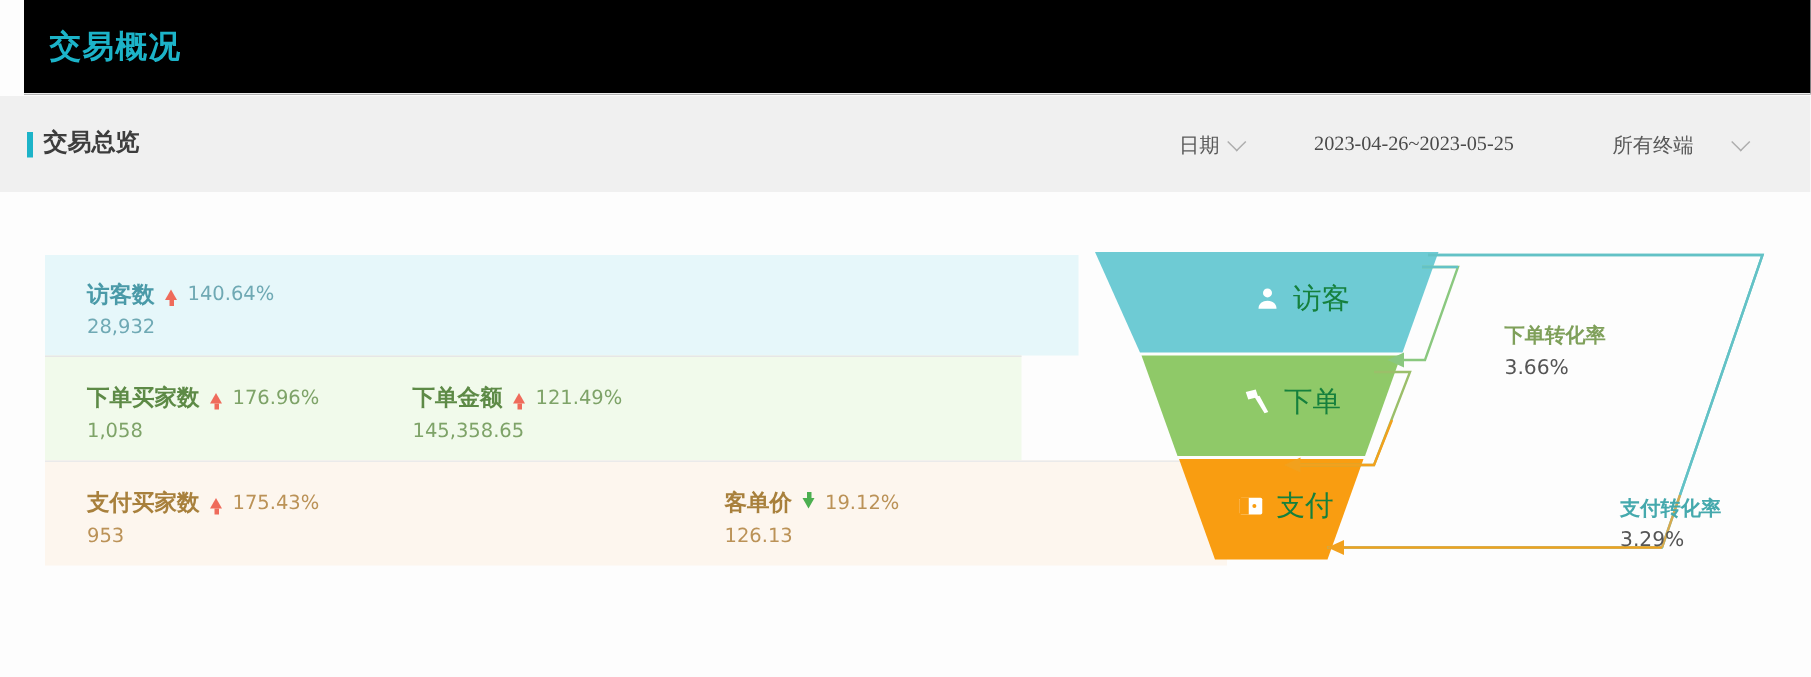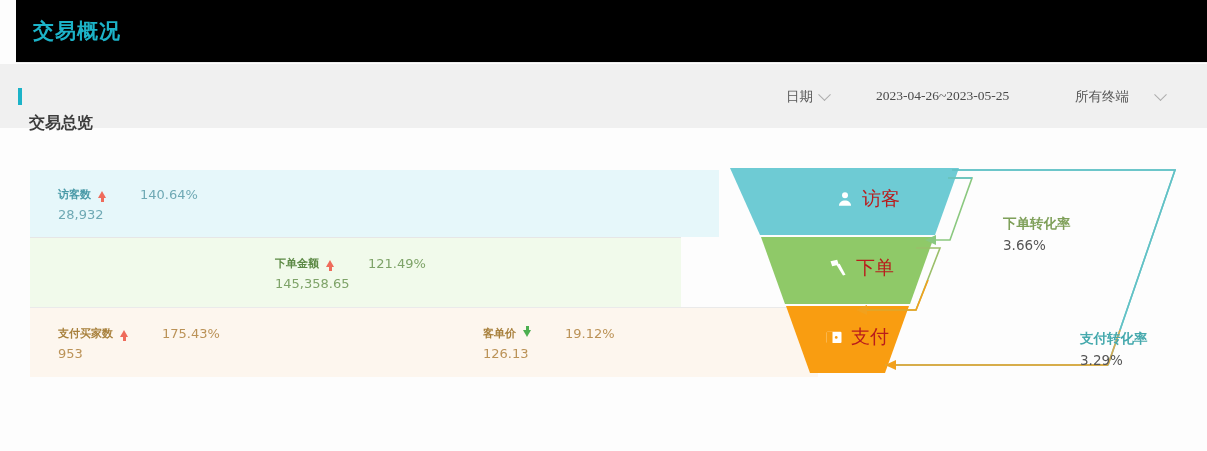--- a/index.html
+++ b/index.html
@@ -32,21 +32,20 @@
     background: #f0f0f0;
   }
   #section-accent {
     position: absolute; left: 18px; top: 88px;
     width: 4px; height: 17px; background: #1cb3c8;
   }
   #section-title {
     position: absolute; left: 29px; top: 85px;
     font-size: 16px; font-weight: bold; color: #3d3d3d;
     font-family: "DejaVu Sans", sans-serif;
-    margin-top: 28px;
   }
   .filter {
     position: absolute; top: 88px;
     font-size: 13.5px; color: #595959;
     font-family: Liberation Serif, serif;
     display: flex; align-items: center; gap: 7px;
     cursor: pointer; white-space: nowrap;
   }
   #filter-date      { left: 786px; }
   #filter-daterange { left: 876px; color: #4a4a4a; }
@@ -62,22 +61,22 @@
   .band {
     position: absolute; left: 30px;
     padding-left: 28px; padding-top: 17px;
   }
   #band-visitor { top: 170px; width: 689px; height: 67px; background: #e6f7fa; }
   #band-order   { top: 237px; width: 651px; height: 70px; background: #f1faeb; border-top: 1px solid #e6e6e6; }
   #band-pay     { top: 307px; width: 788px; height: 70px; background: #fdf6ee; border-top: 1px solid #eaeaea; }
 
   .metric { position: absolute; }
   .metric .mrow { display: flex; align-items: center; gap: 7px; white-space: nowrap; }
-  .mname { font-size: 11px; font-weight: bold; font-family: "DejaVu Sans", sans-serif; }
-  .mpct  { font-size: 13px; font-family: "DejaVu Sans", sans-serif; margin-left: 27px; }
+  .mname { font-size: 15px; font-weight: bold; font-family: "DejaVu Sans", sans-serif; }
+  .mpct  { font-size: 13px; font-family: "DejaVu Sans", sans-serif; }
   .mval  { font-size: 13px; margin-top: 5px; font-family: "DejaVu Sans", sans-serif; }
 
   .arrow-up, .arrow-dn {
     width: 0; height: 0; position: relative; display: inline-block;
   }
   .arrow-up {
     border-left: 4px solid transparent; border-right: 4px solid transparent;
     border-bottom: 7px solid #ef6b5b;
   }
   .arrow-up::after {
@@ -100,21 +99,21 @@
   .t-order .mpct, .t-order .mval { color: #7ea368; }
   .t-pay .mname { color: #a8803c; }
   .t-pay .mpct, .t-pay .mval { color: #bb9257; }
 
   
   #funnel-wrap { position: absolute; left: 720px; top: 160px; width: 487px; height: 235px; }
   #funnel-svg { position: absolute; left: 0; top: 0; }
 
   .stage-label {
     position: absolute; display: flex; align-items: center; gap: 8px;
-    color: #b91c1c; font-size: 19px; font-weight: normal;
+    color: #15803d; font-size: 19px; font-weight: normal;
     font-family: "DejaVu Sans", sans-serif; white-space: nowrap;
   }
   #stage-visitor { left: 116px; top: 26px; }
   #stage-order   { left: 108px; top: 95px; }
   #stage-pay     { left: 105px; top: 164px; }
 
   .conv {
     position: absolute; white-space: nowrap;
     font-family: "DejaVu Sans", sans-serif;
   }
@@ -167,20 +166,28 @@
       <div class="mrow">
         <span class="mname">访客数</span>
         <span class="arrow-up"></span>
         <span class="mpct">140.64%</span>
       </div>
       <div class="mval">28,932</div>
     </div>
   </div>
 
   <div class="band t-order" id="band-order">
+    <div class="metric" style="left:28px; top:18px;">
+      <div class="mrow">
+        <span class="mname">下单买家数</span>
+        <span class="arrow-up"></span>
+        <span class="mpct">176.96%</span>
+      </div>
+      <div class="mval">1,058</div>
+    </div>
     <div class="metric" style="left:245px; top:18px;">
       <div class="mrow">
         <span class="mname">下单金额</span>
         <span class="arrow-up"></span>
         <span class="mpct">121.49%</span>
       </div>
       <div class="mval">145,358.65</div>
     </div>
   </div>
 

